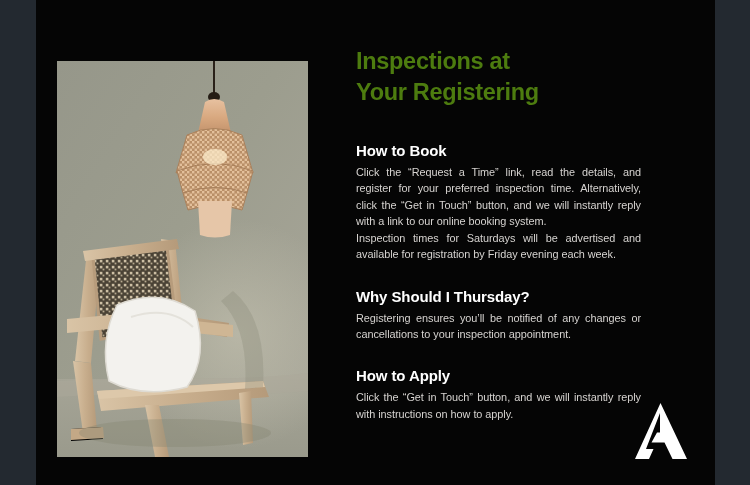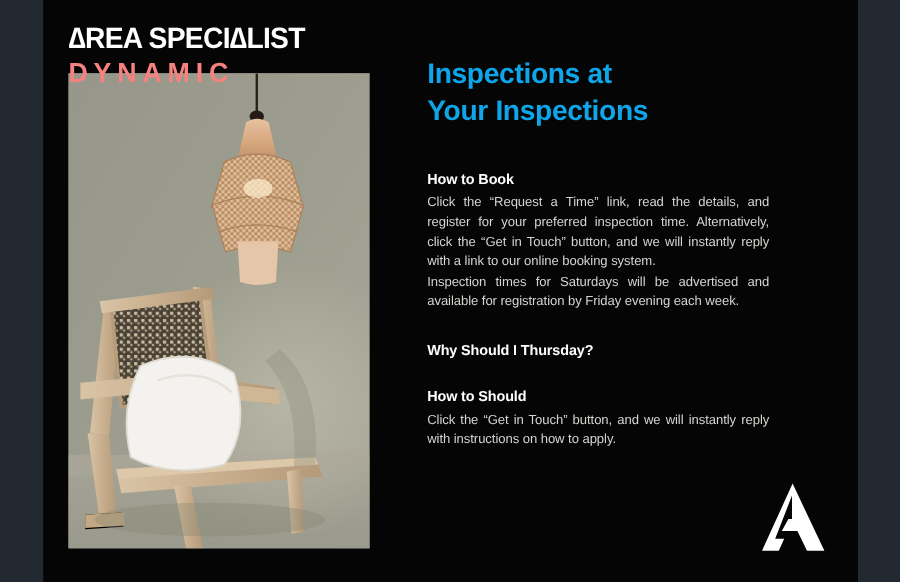--- a/index.html
+++ b/index.html
@@ -64,31 +64,31 @@
 
   
   .content {
     position:absolute;
     left:320px; top:46px;
     width:285px;
   }
   .headline {
     font-size:23.5px;
     font-weight:bold;
-    color:#0ea5e9;
+    color:#4d7c0f;
     line-height:1.33;
     letter-spacing:-0.3px;
   }
   .section { margin-top:0; }
   .sec-book   { margin-top:33px; }
   .sec-why    { margin-top:25px; }
   .sec-apply  { margin-top:24px; }
 
   .sec-title {
-    font-size:12px;
+    font-size:15px;
     font-weight:bold;
     color:#ffffff;
     letter-spacing:-0.1px;
     margin-bottom:5px;
   }
   .sec-body {
     font-size:10.9px;
     color:#d6d3d0;
     line-height:1.52;
     text-align:justify;
@@ -103,24 +103,20 @@
     width:56px; height:60px;
   }
   .mark svg { display:block; width:100%; height:100%; }
 </style>
 </head>
 <body>
 
 <div class="stage">
   <div class="card">
 
-    <div class="brand">
-      <div class="brand-top">∆REA SPECI∆LIST</div>
-      <div class="brand-bot">DYNAMIC</div>
-    </div>
 
     <div class="photo">
       <svg viewBox="0 0 251 396" preserveAspectRatio="none">
         <defs>
           <linearGradient id="wall" x1="0" y1="0" x2="1" y2="1">
             <stop offset="0%" stop-color="#96978a"></stop>
             <stop offset="45%" stop-color="#9c9d8e"></stop>
             <stop offset="100%" stop-color="#a9a79a"></stop>
           </linearGradient>
           <linearGradient id="floor" x1="0" y1="0" x2="0" y2="1">
@@ -201,37 +197,40 @@
         <path d="M74 256 q38 -12 62 10" fill="none" stroke="#e4e2db" stroke-width="2"></path>
 
         <ellipse cx="118" cy="372" rx="96" ry="14" fill="#84836f" opacity="0.35"></ellipse>
         <path d="M176 230 q34 28 30 96 l-18 2 q4 -60 -24 -88 Z" fill="#8d8d7c" opacity="0.35"></path>
       </svg>
     </div>
 
     <div class="content">
       <h1 class="headline">
         <span>Inspections at</span><br>
-        <span>Your Inspections</span>
+        <span>Your Registering</span>
       </h1>
 
       <div class="section sec-book">
         <div class="sec-title">How to Book</div>
         <div class="sec-body">
           <p>Click the “Request a Time” link, read the details, and register for your preferred inspection time. Alternatively, click the “Get in Touch” button, and we will instantly reply with a link to our online booking system.</p>
           <p>Inspection times for Saturdays will be advertised and available for registration by Friday evening each week.</p>
         </div>
       </div>
 
       <div class="section sec-why">
         <div class="sec-title">Why Should I Thursday?</div>
+        <div class="sec-body">
+          <p>Registering ensures you’ll be notified of any changes or cancellations to your inspection appointment.</p>
+        </div>
       </div>
 
       <div class="section sec-apply">
-        <div class="sec-title">How to Should</div>
+        <div class="sec-title">How to Apply</div>
         <div class="sec-body">
           <p>Click the “Get in Touch” button, and we will instantly reply with instructions on how to apply.</p>
         </div>
       </div>
     </div>
 
     <div class="mark">
       <svg viewBox="0 0 56 60">
         <path d="M27.5 2 L54 58 L39.5 58 L31.5 41.5 L18.5 41.5 L24 31.5 L27 31.5 L27 12 L13 48 L20.5 48 L16 58 L2 58 Z" fill="#ffffff"></path>
       </svg>

